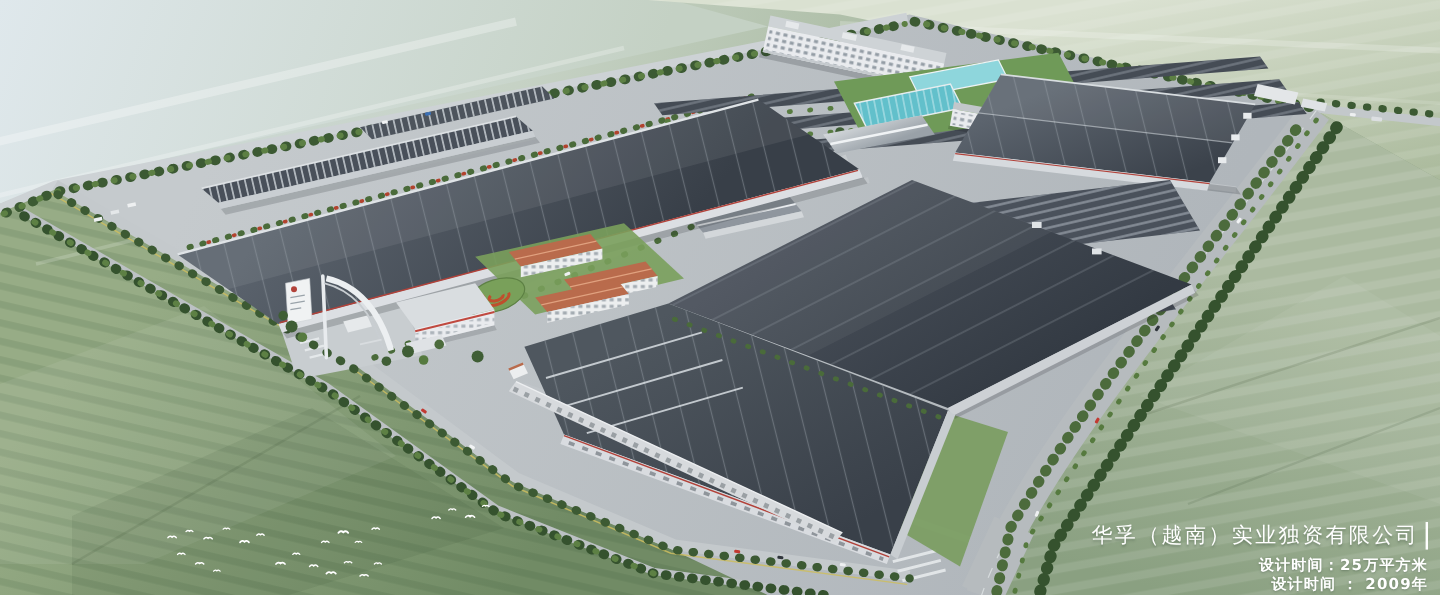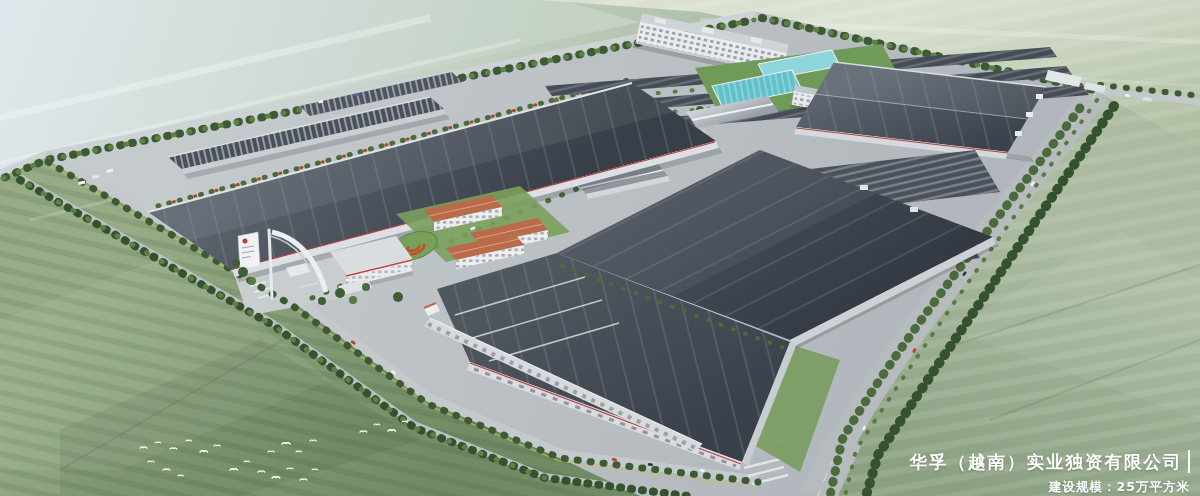--- a/index.html
+++ b/index.html
@@ -10,21 +10,21 @@
   }
   .stage svg{display:block}
   .caption{
     position:absolute;right:10px;bottom:2px;text-align:right;
     color:var(--text-white,#ffffff);
     text-shadow:0 1px 2px rgba(40,60,45,.35);
     user-select:none;
   }
   .cap-title{
     display:flex;align-items:center;justify-content:flex-end;
-    font-size:17.5px;font-weight:700;letter-spacing:2px;margin-bottom:5px;text-align:right;
+    font-size:17.5px;font-weight:400;letter-spacing:2px;margin-bottom:5px;text-align:right;
   }
   .cap-bar{
     display:inline-block;width:2.5px;height:23px;margin-left:5px;
     background:var(--text-white,#ffffff);
   }
   .cap-line{
     font-size:12.5px;font-weight:700;letter-spacing:1px;line-height:15.5px;
     white-space:nowrap;
   }
 </style>
@@ -405,15 +405,16 @@
     <use href="#birdP" transform="translate(388,431) scale(1.1)"></use>
     <use href="#birdP" transform="translate(402,422) scale(.8)"></use>
   </g>
 </svg>
 
   <div class="caption">
     <div class="cap-title">
       <span>华孚（越南）实业独资有限公司</span>
       <span class="cap-bar"></span>
     </div>
-    <div class="cap-line">建设规模：25万平方米</div>
+    <div class="cap-line">设计时间：25万平方米</div>
+    <div class="cap-line">设计时间 ： 2009年</div>
   </div>
 </div>
 
 </body></html>

